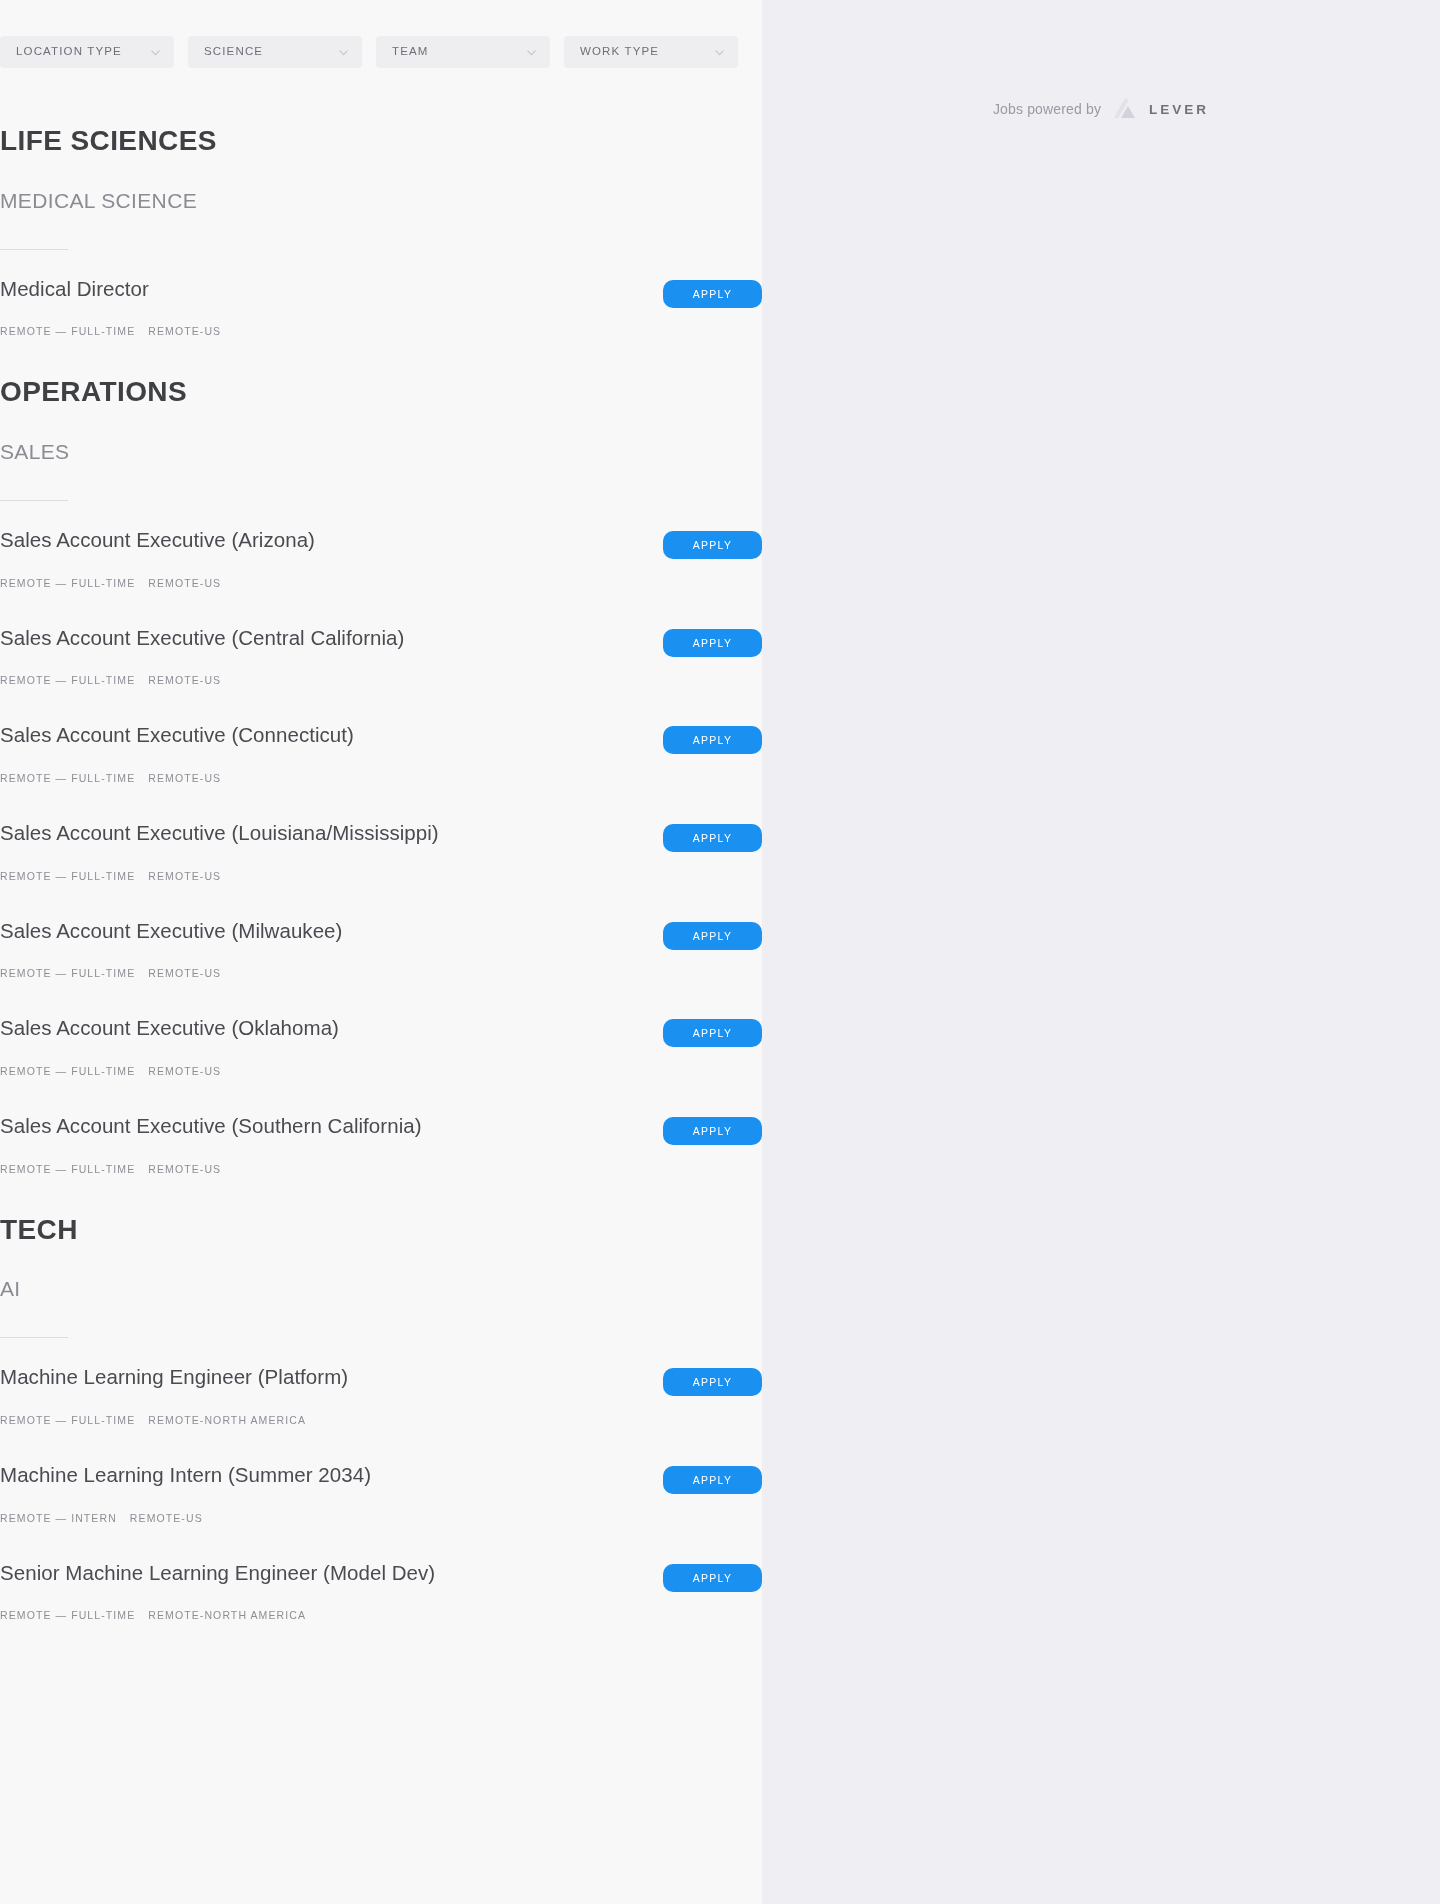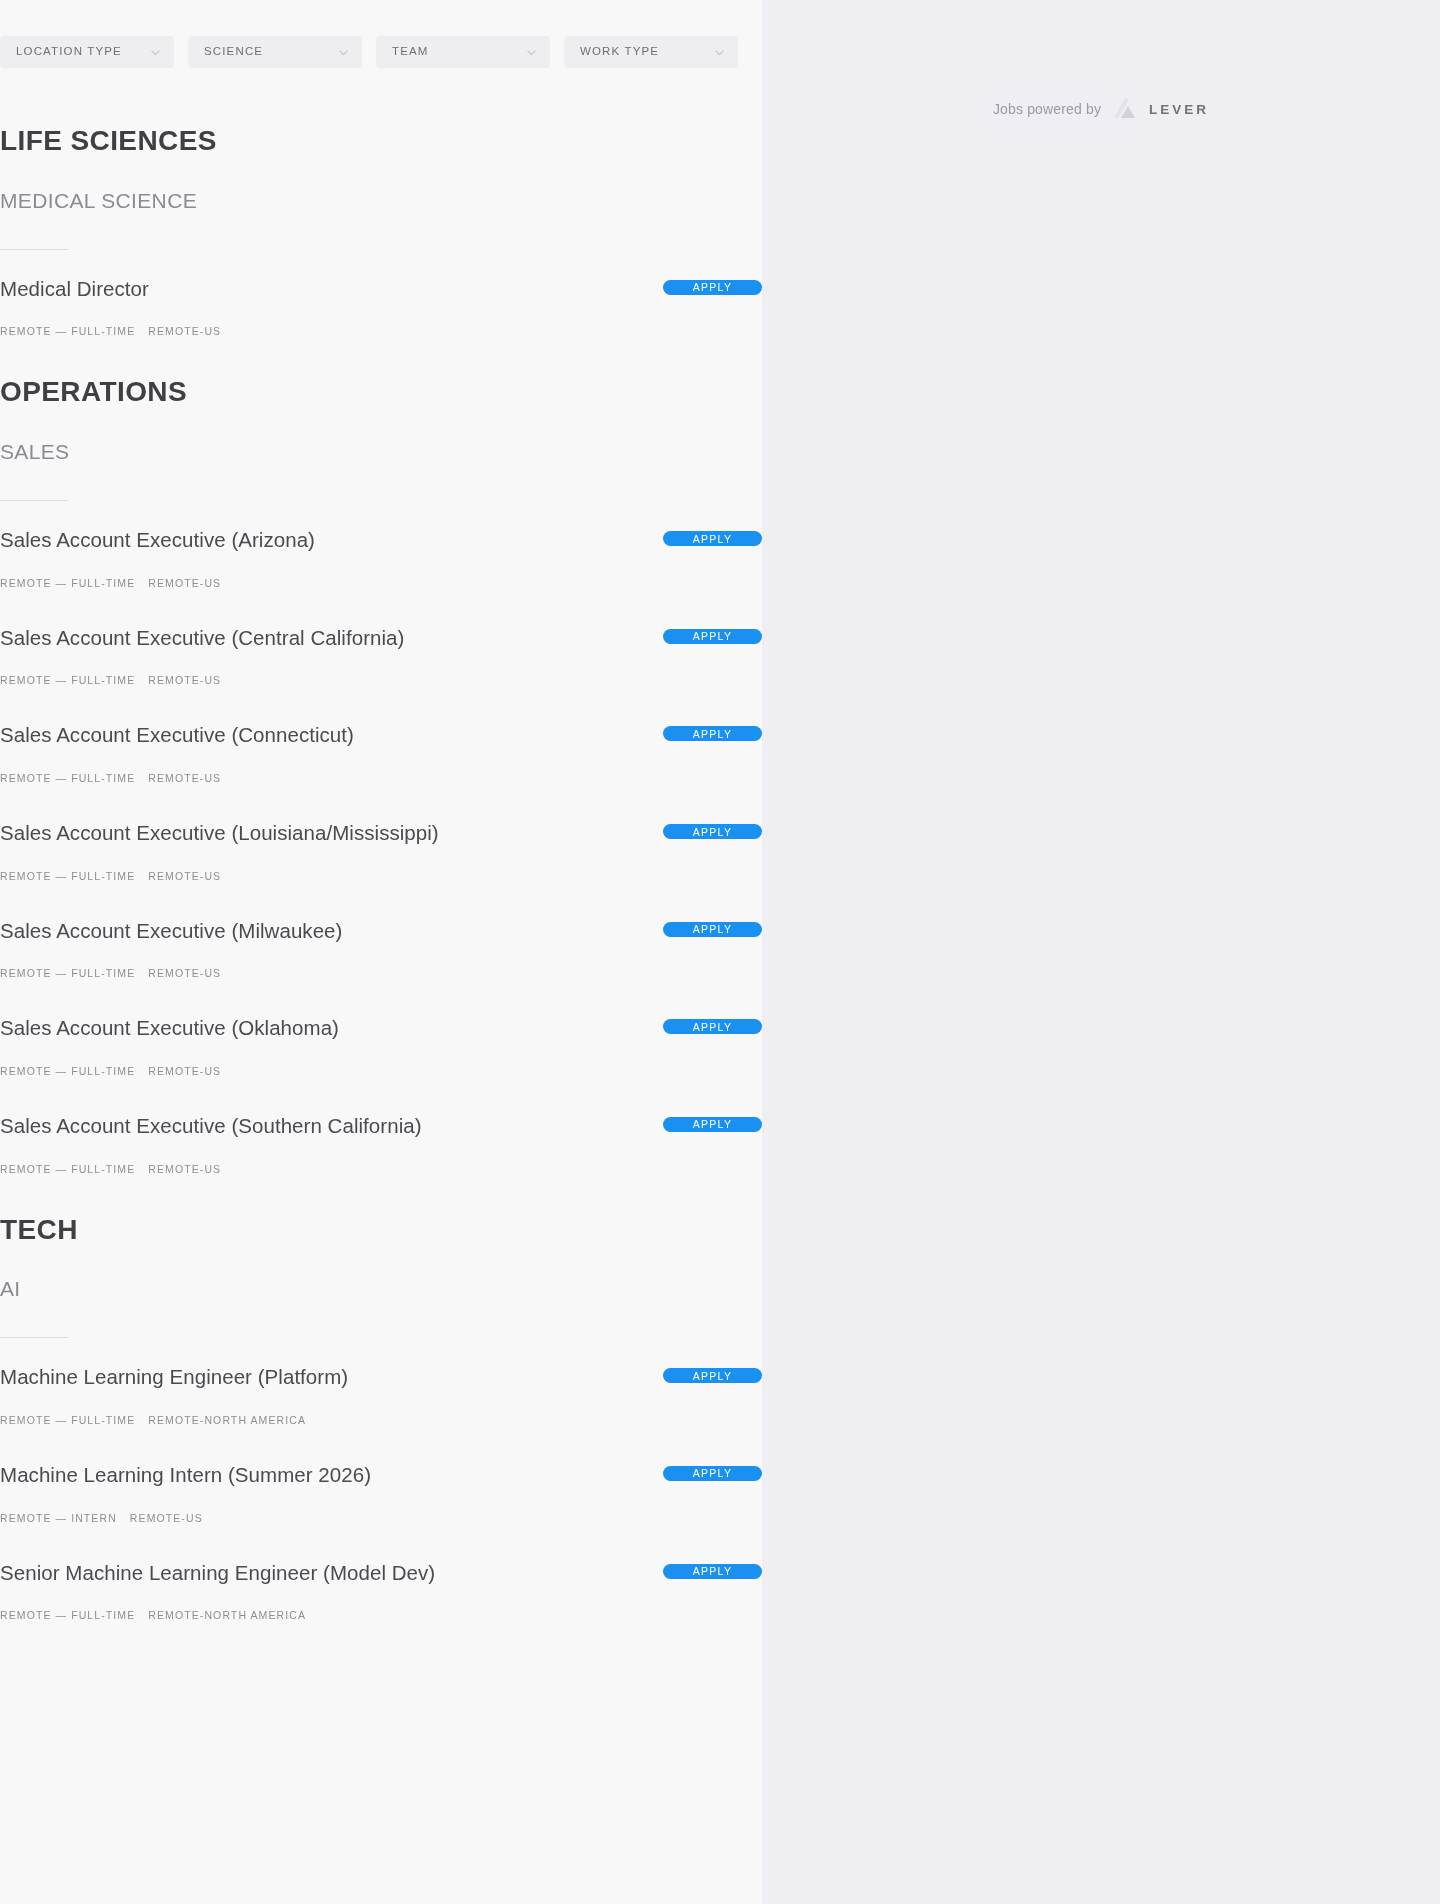--- a/index.html
+++ b/index.html
@@ -145,21 +145,21 @@
     font-weight: 400;
   }
 
   .apply-btn {
     flex: 0 0 auto;
     margin-top: 4px;
     background: #1a91f0;
     color: #ffffff;
     border: none;
     border-radius: 10px;
-    height: 15px;
+    height: 28px;
     min-width: 99px;
     padding: 0 16px;
     font-family: "Liberation Sans", sans-serif;
     font-size: 10.5px;
     letter-spacing: 1.3px;
     font-weight: 400;
     cursor: pointer;
   }
 
   
@@ -344,21 +344,21 @@
                 <div class="title">Machine Learning Engineer (Platform)</div>
                 <div class="meta">
                   <span>REMOTE — FULL-TIME</span>
                   <span>REMOTE-NORTH AMERICA</span>
                 </div>
               </div>
               <button class="apply-btn">APPLY</button>
             </div>
             <div class="posting">
               <div class="posting-left">
-                <div class="title">Machine Learning Intern (Summer 2026)</div>
+                <div class="title">Machine Learning Intern (Summer 2034)</div>
                 <div class="meta">
                   <span>REMOTE — INTERN</span>
                   <span>REMOTE-US</span>
                 </div>
               </div>
               <button class="apply-btn">APPLY</button>
             </div>
             <div class="posting">
               <div class="posting-left">
                 <div class="title">Senior Machine Learning Engineer (Model Dev)</div>

